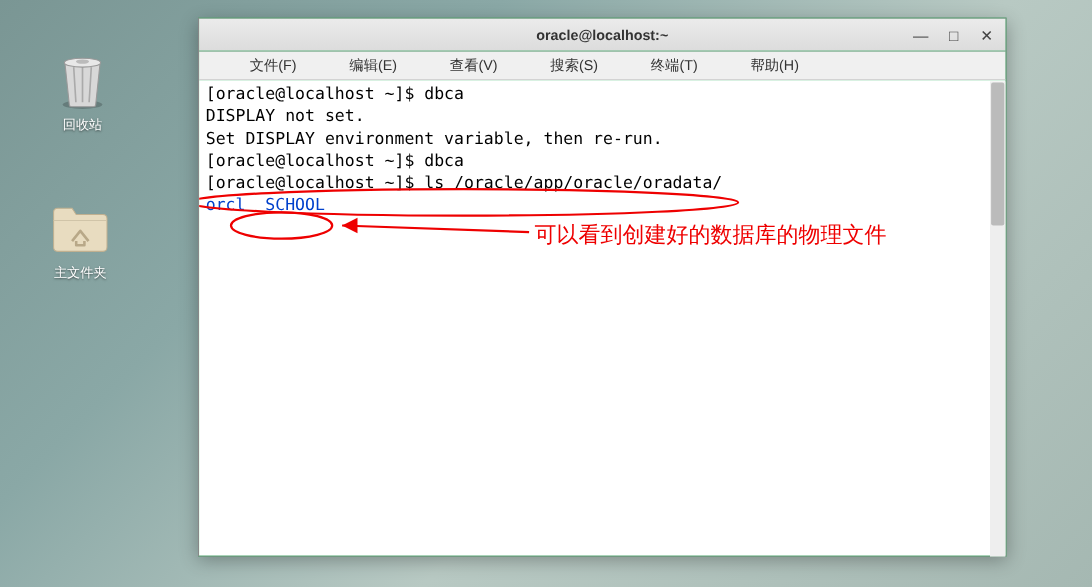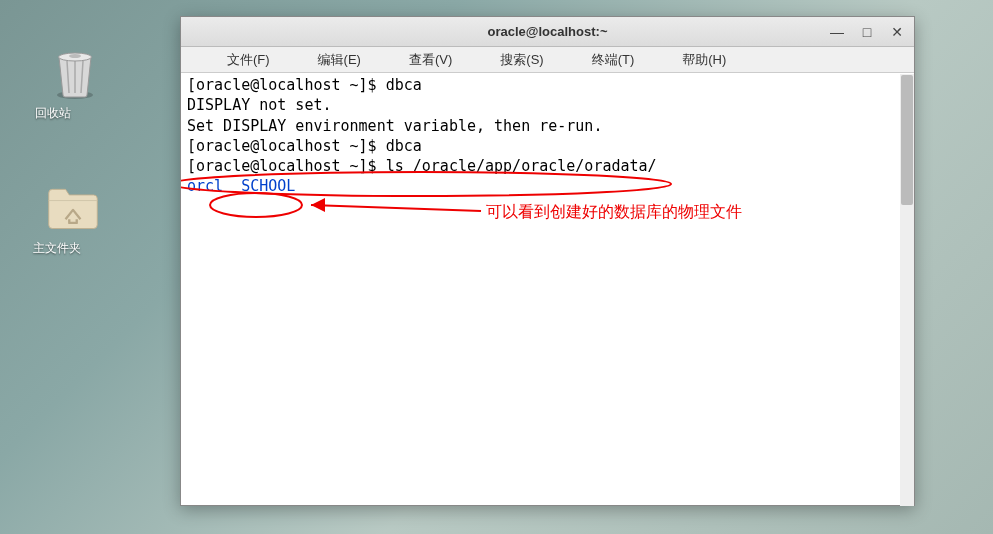--- a/index.html
+++ b/index.html
@@ -7,20 +7,21 @@
       width: 993px;
       height: 534px;
       background: linear-gradient(135deg, #7a9694 0%, #8aa8a6 30%, #b8c9c3 60%, #a5b8b2 100%);
       font-family: sans-serif;
       position: relative;
       overflow: hidden;
     }
     .desktop-icon {
       position: absolute;
       width: 80px;
+      text-align: center;
       cursor: pointer;
     }
     .desktop-icon .icon-img {
       width: 56px;
       height: 56px;
       margin: 0 auto 4px;
       display: flex;
       align-items: center;
       justify-content: center;
     }
@@ -110,21 +111,21 @@
       width: 9px;
       height: 17px;
       background: #000;
       vertical-align: text-bottom;
     }
     .annotation {
       position: absolute;
       left: 305px;
       top: 128px;
       color: #e00;
-      font-size: 16px;
+      font-size: 20px;
       font-family: sans-serif;
     }
     .scrollbar {
       position: absolute;
       right: 0;
       top: 57px;
       width: 14px;
       height: 432px;
       background: #eee;
     }

